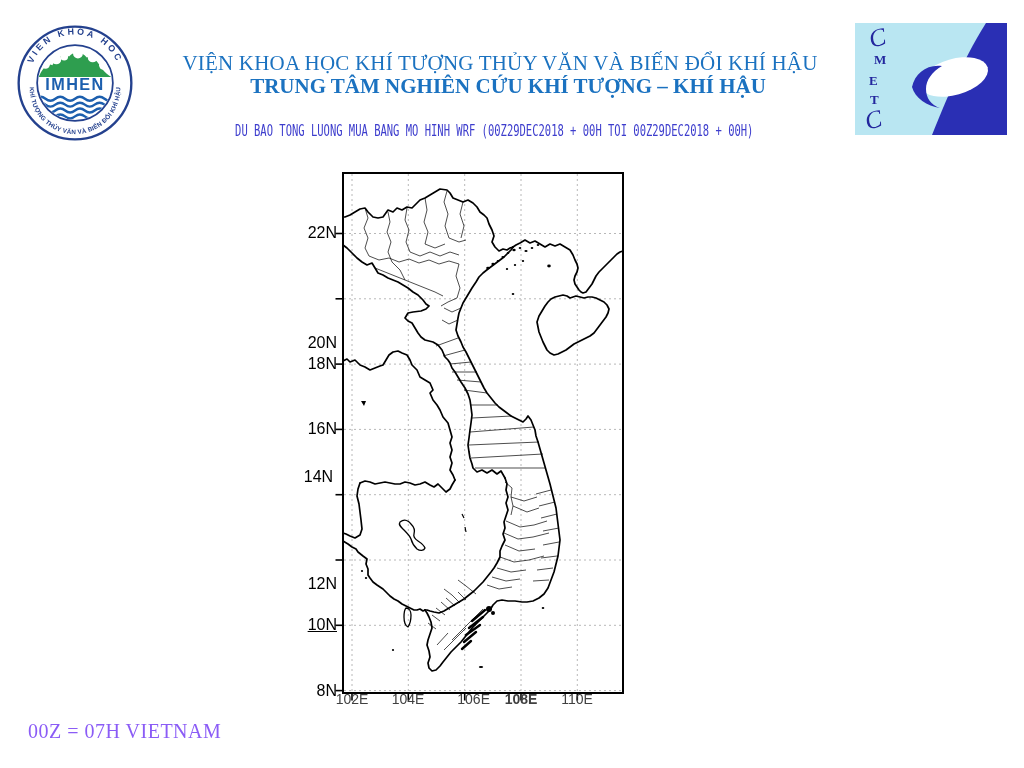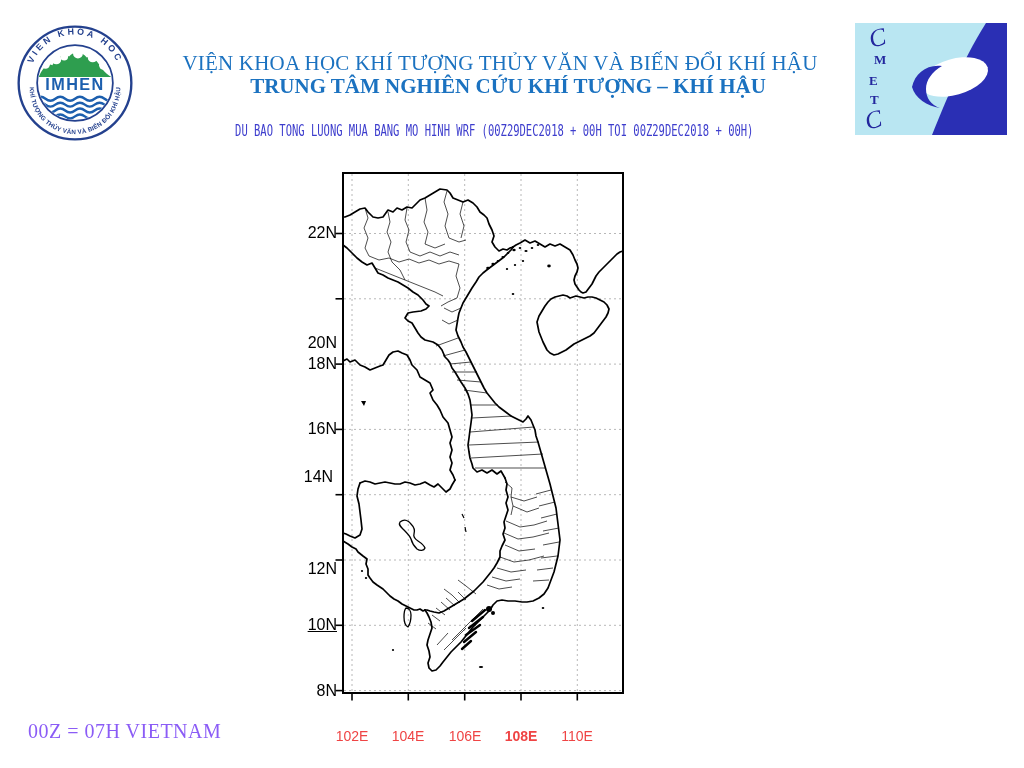--- a/index.html
+++ b/index.html
@@ -23,22 +23,22 @@
   .imhen-logo{left:16px;top:24px;width:118px;height:118px;}
   .cmetc-logo{left:855px;top:23px;width:152px;height:112px;}
   .cl{position:absolute;color:#23279e;font-family:"Liberation Serif",serif;line-height:1;}
   .cl.script{font-size:25px;font-style:italic;transform:rotate(-14deg);}
   .cl.block{font-size:13px;font-weight:bold;}
 
   
   .map-svg{left:333px;top:168px;width:300px;height:540px;}
   .ylab{position:absolute;left:300px;width:37px;text-align:right;
         font-size:16px;line-height:18px;color:#000;}
-  .xlab{position:absolute;top:727px;width:50px;text-align:center;
-        font-size:14px;line-height:18px;color:#ef4444;}
+  .xlab{position:absolute;top:690px;width:50px;text-align:center;
+        font-size:14px;line-height:18px;color:#404040;}
 
   .footer{left:28px;top:720px;font-family:"Liberation Serif",serif;
           font-size:20px;color:#8b5cf6;letter-spacing:.5px;white-space:nowrap;}
 </style>
 </head>
 <body>
 
 <div class="page">
 
   <div class="abs imhen-logo">
@@ -192,25 +192,25 @@
     </g>
 
     <rect x="343" y="173" width="280" height="520" fill="none" stroke="#000" stroke-width="2"></rect>
   </svg>
 
   <span class="ylab" style="top:224px;">22N</span>
   <span class="ylab" style="top:290px;margin-top:44px;">20N</span>
   <span class="ylab" style="top:355px;">18N</span>
   <span class="ylab" style="top:420px;">16N</span>
   <span class="ylab" style="top:468px;text-align:center;">14N</span>
-  <span class="ylab" style="top:560px;">12N</span>
+  <span class="ylab" style="top:575px;">12N</span>
   <span class="ylab" style="top:616px;text-decoration:underline;">10N</span>
   <span class="ylab" style="top:682px;">8N</span>
 
   <span class="xlab" style="left:327px;">102E</span>
   <span class="xlab" style="left:383px;">104E</span>
-  <span class="xlab" style="left:440px;">106E</span>
+  <span class="xlab" style="left:440px;text-align:right;">106E</span>
   <span class="xlab" style="left:496px;font-weight:bold;">108E</span>
   <span class="xlab" style="left:552px;">110E</span>
 
   <div class="abs footer">00Z = 07H VIETNAM</div>
 
 </div>
 
 </body></html>

